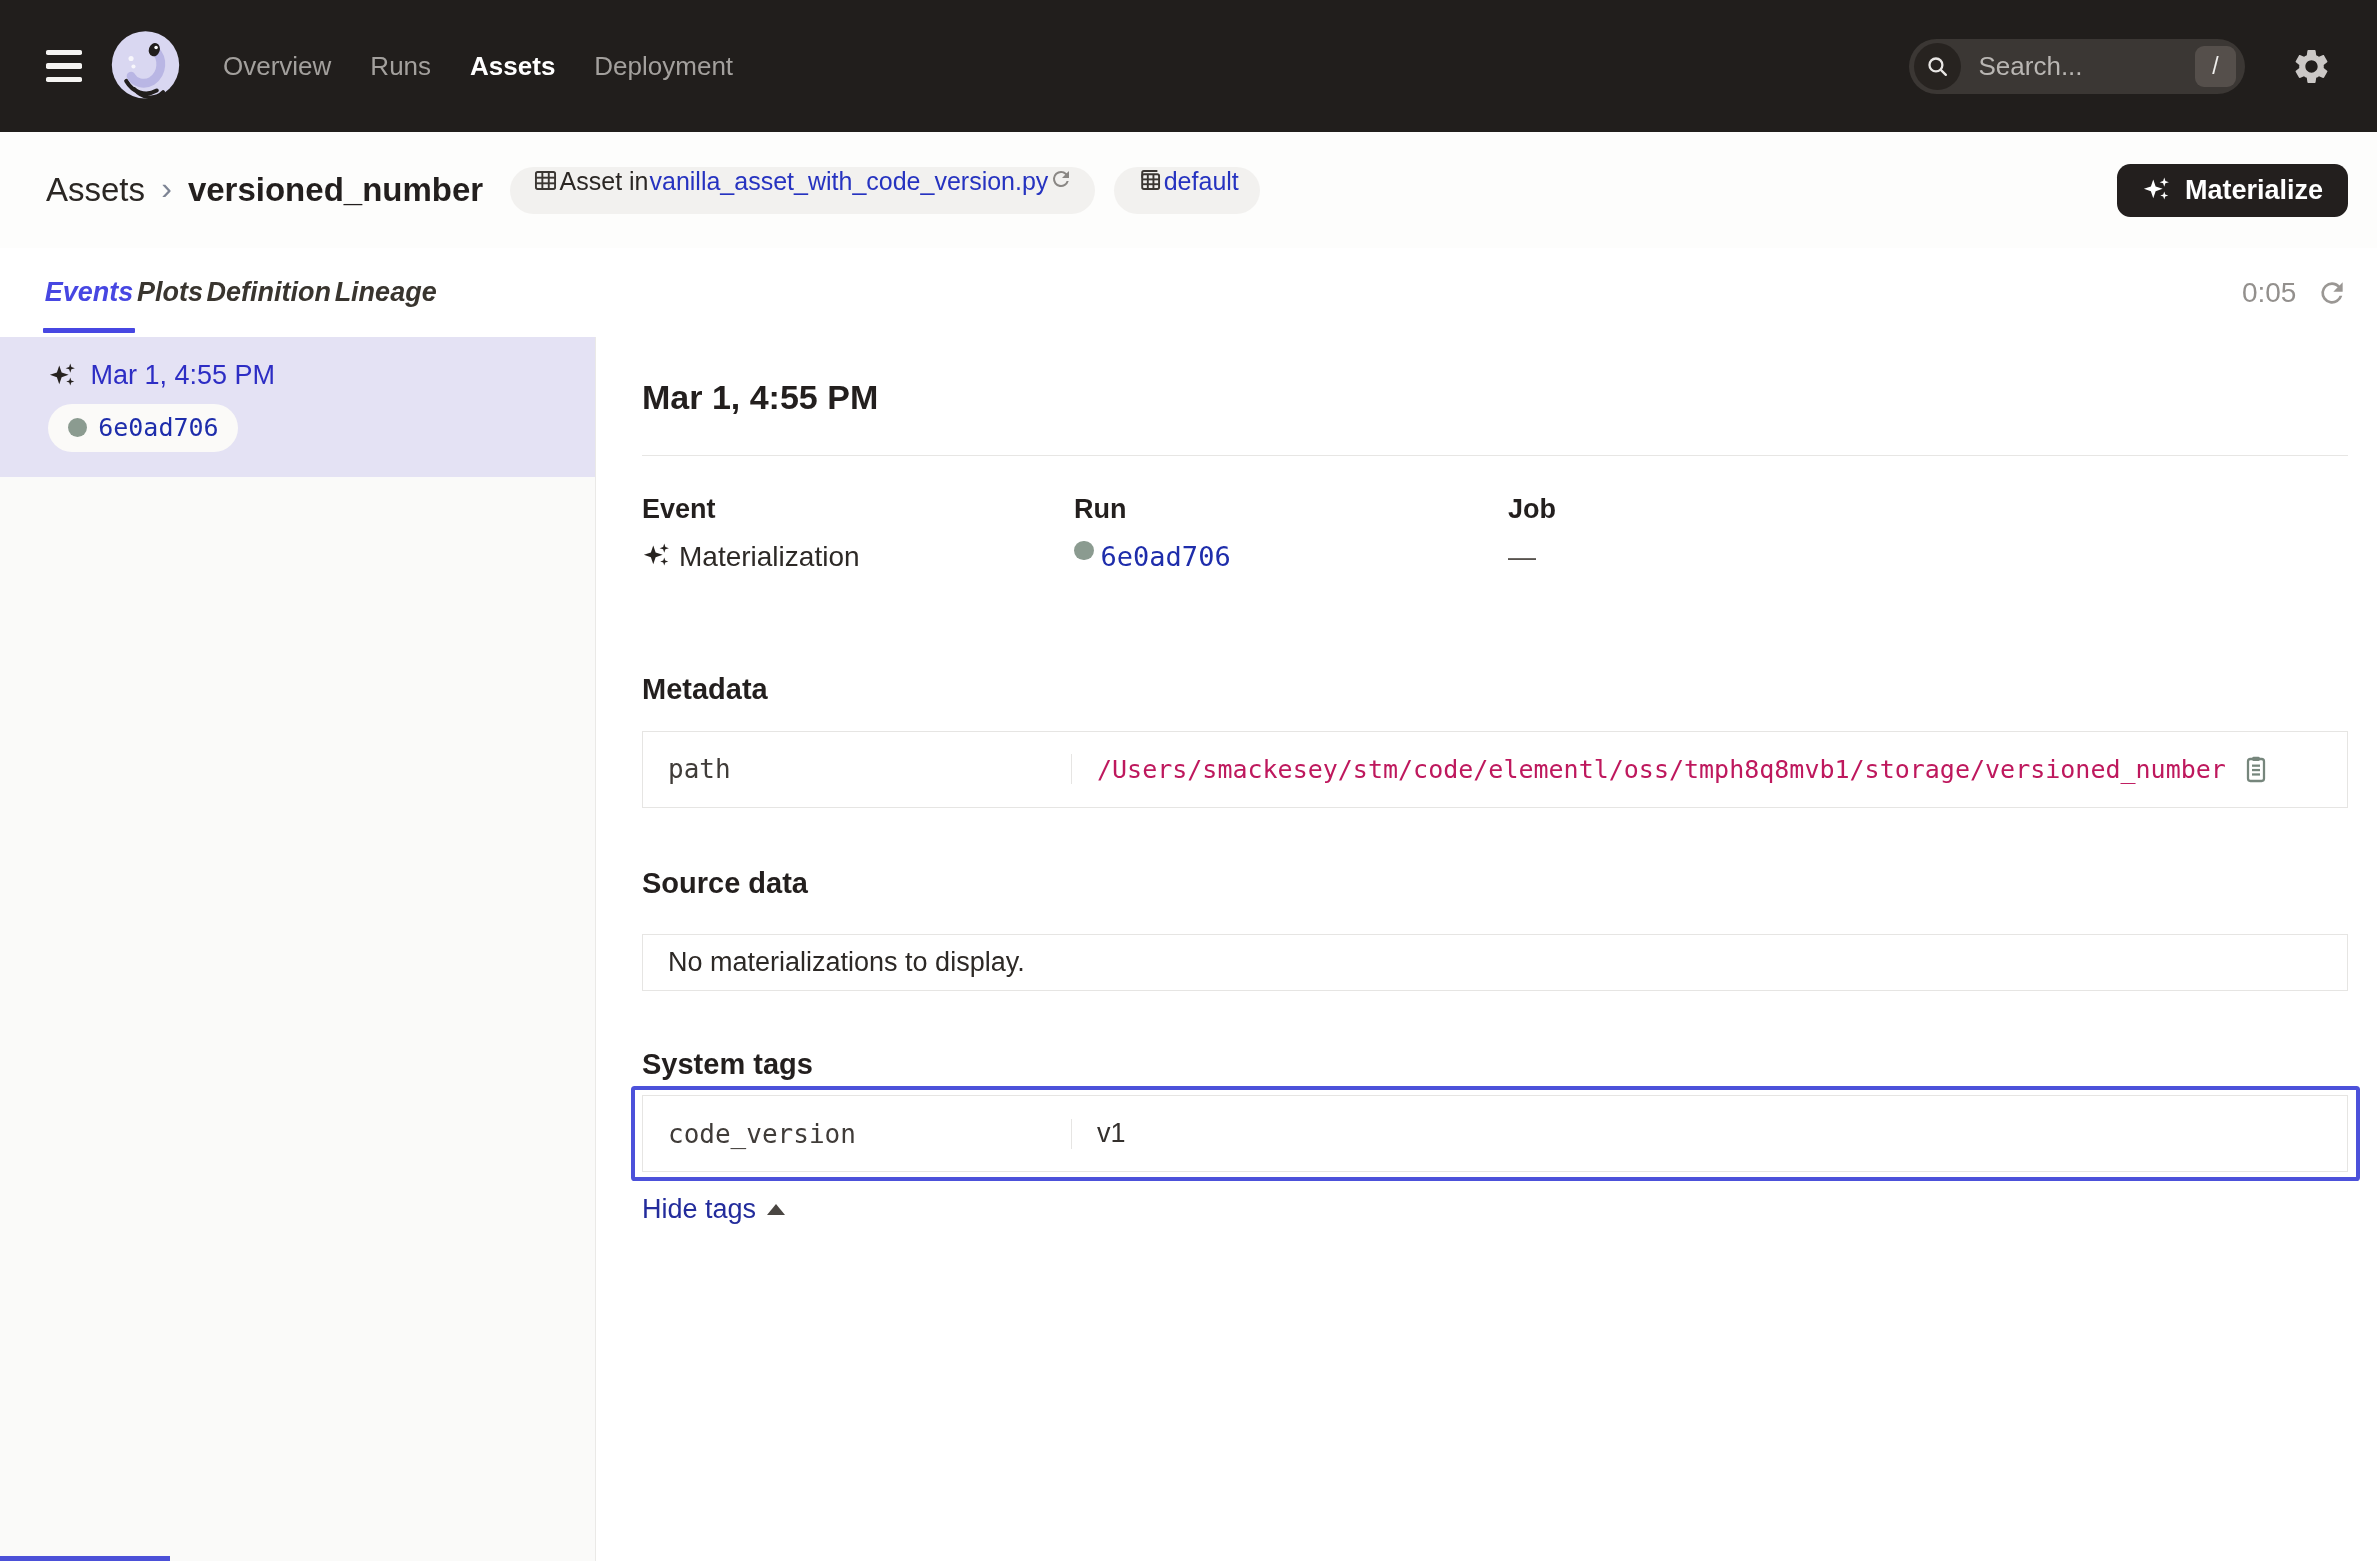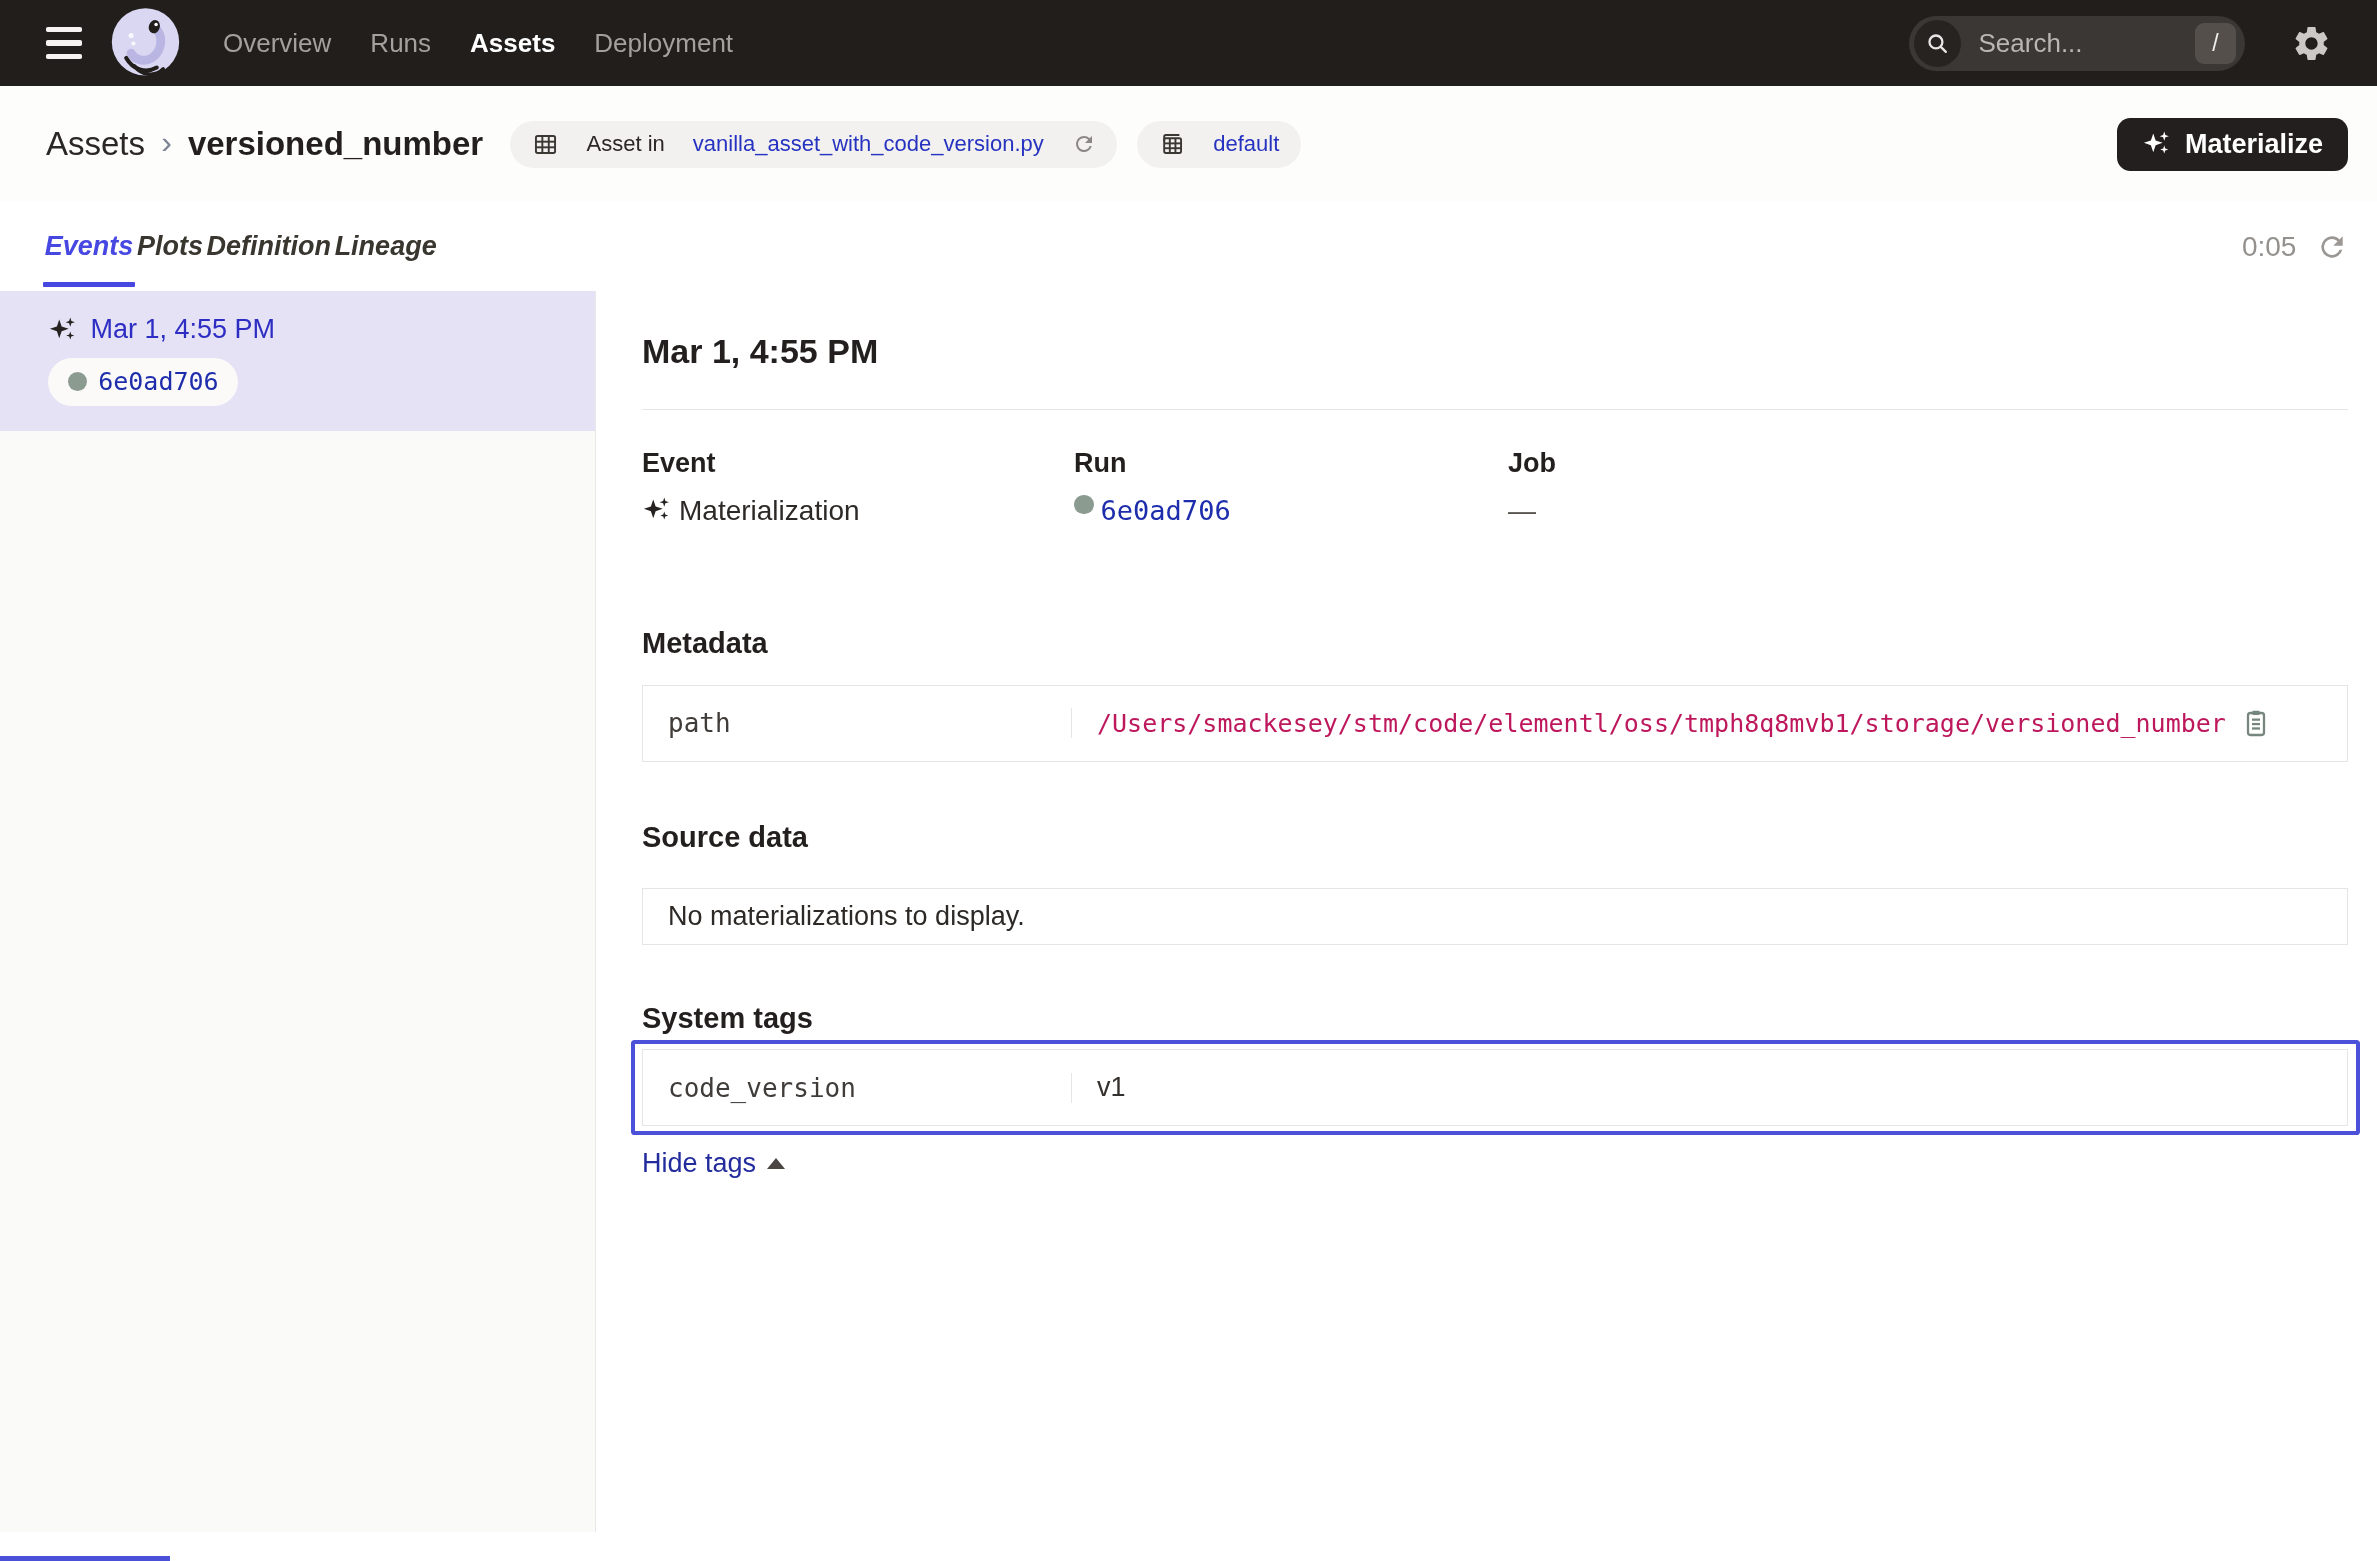--- a/index.html
+++ b/index.html
@@ -6,21 +6,21 @@
   html,body { width:2377px; height:1561px; }
   body {
     font-family:"Liberation Sans", sans-serif;
     background:#ffffff; color:#231f1e;
     overflow:hidden; position:relative;
   }
   .mono { font-family:"DejaVu Sans Mono", monospace; }
 
   
   .topnav {
-    height:86px; background:#211e1c;
+    height:132px; background:#211e1c;
     display:flex; align-items:center;
     padding:0 45px 0 46px; gap:0;
   }
   .hamburger { width:36px; display:flex; flex-direction:column; gap:8px; cursor:pointer; margin-right:25px; }
   .hamburger span { display:block; height:5.4px; background:#f5f4f2; border-radius:1.8px; }
   .logo { width:77px; height:77px; margin-right:39px; }
   .nav-links { display:flex; align-items:center; gap:39px; }
   .nav-link { font-size:26px; color:#a3a09d; cursor:pointer; }
   .nav-link.active { color:#ffffff; font-weight:700; }
   .topnav .spacer { flex:1; }
@@ -48,23 +48,23 @@
   
   .page-header {
     height:116px; background:#fdfdfc;
     display:flex; align-items:center; padding:0 29px 0 46px;
   }
   .breadcrumb { display:flex; align-items:center; gap:14.3px; font-size:33px; }
   .crumb-parent { color:#2b2724; font-weight:500; cursor:pointer; }
   .crumb-sep { color:#7d8494; font-size:32px; padding:0 1.8px; transform:translateY(-1.8px); }
   .crumb-current { color:#231f1e; font-weight:700; }
   .chip {
-    display:inline-flex; align-items:center; gap:28px;
+    display:inline-flex; gap:1px;
     height:47px; border-radius:24px; background:#f2f1ef;
-    padding:0 21.4px; font-size:22px; color:#2b2724; cursor:pointer;
+    padding:0 21.4px; font-size:25px; color:#2b2724; cursor:pointer;
   }
   .chip .link { color:#2633c0; }
   .chip-asset { margin-left:27px; }
   .chip-repo  { margin-left:19.6px; }
   .page-header .spacer { flex:1; }
   .materialize-btn {
     display:inline-flex; align-items:center; gap:13.4px;
     height:53px; padding:12px 25px; border-radius:13.4px;
     background:#231f1e; color:#ffffff; font-size:27px; font-weight:600;
     border:none; cursor:pointer; font-family:"Liberation Sans", sans-serif;

